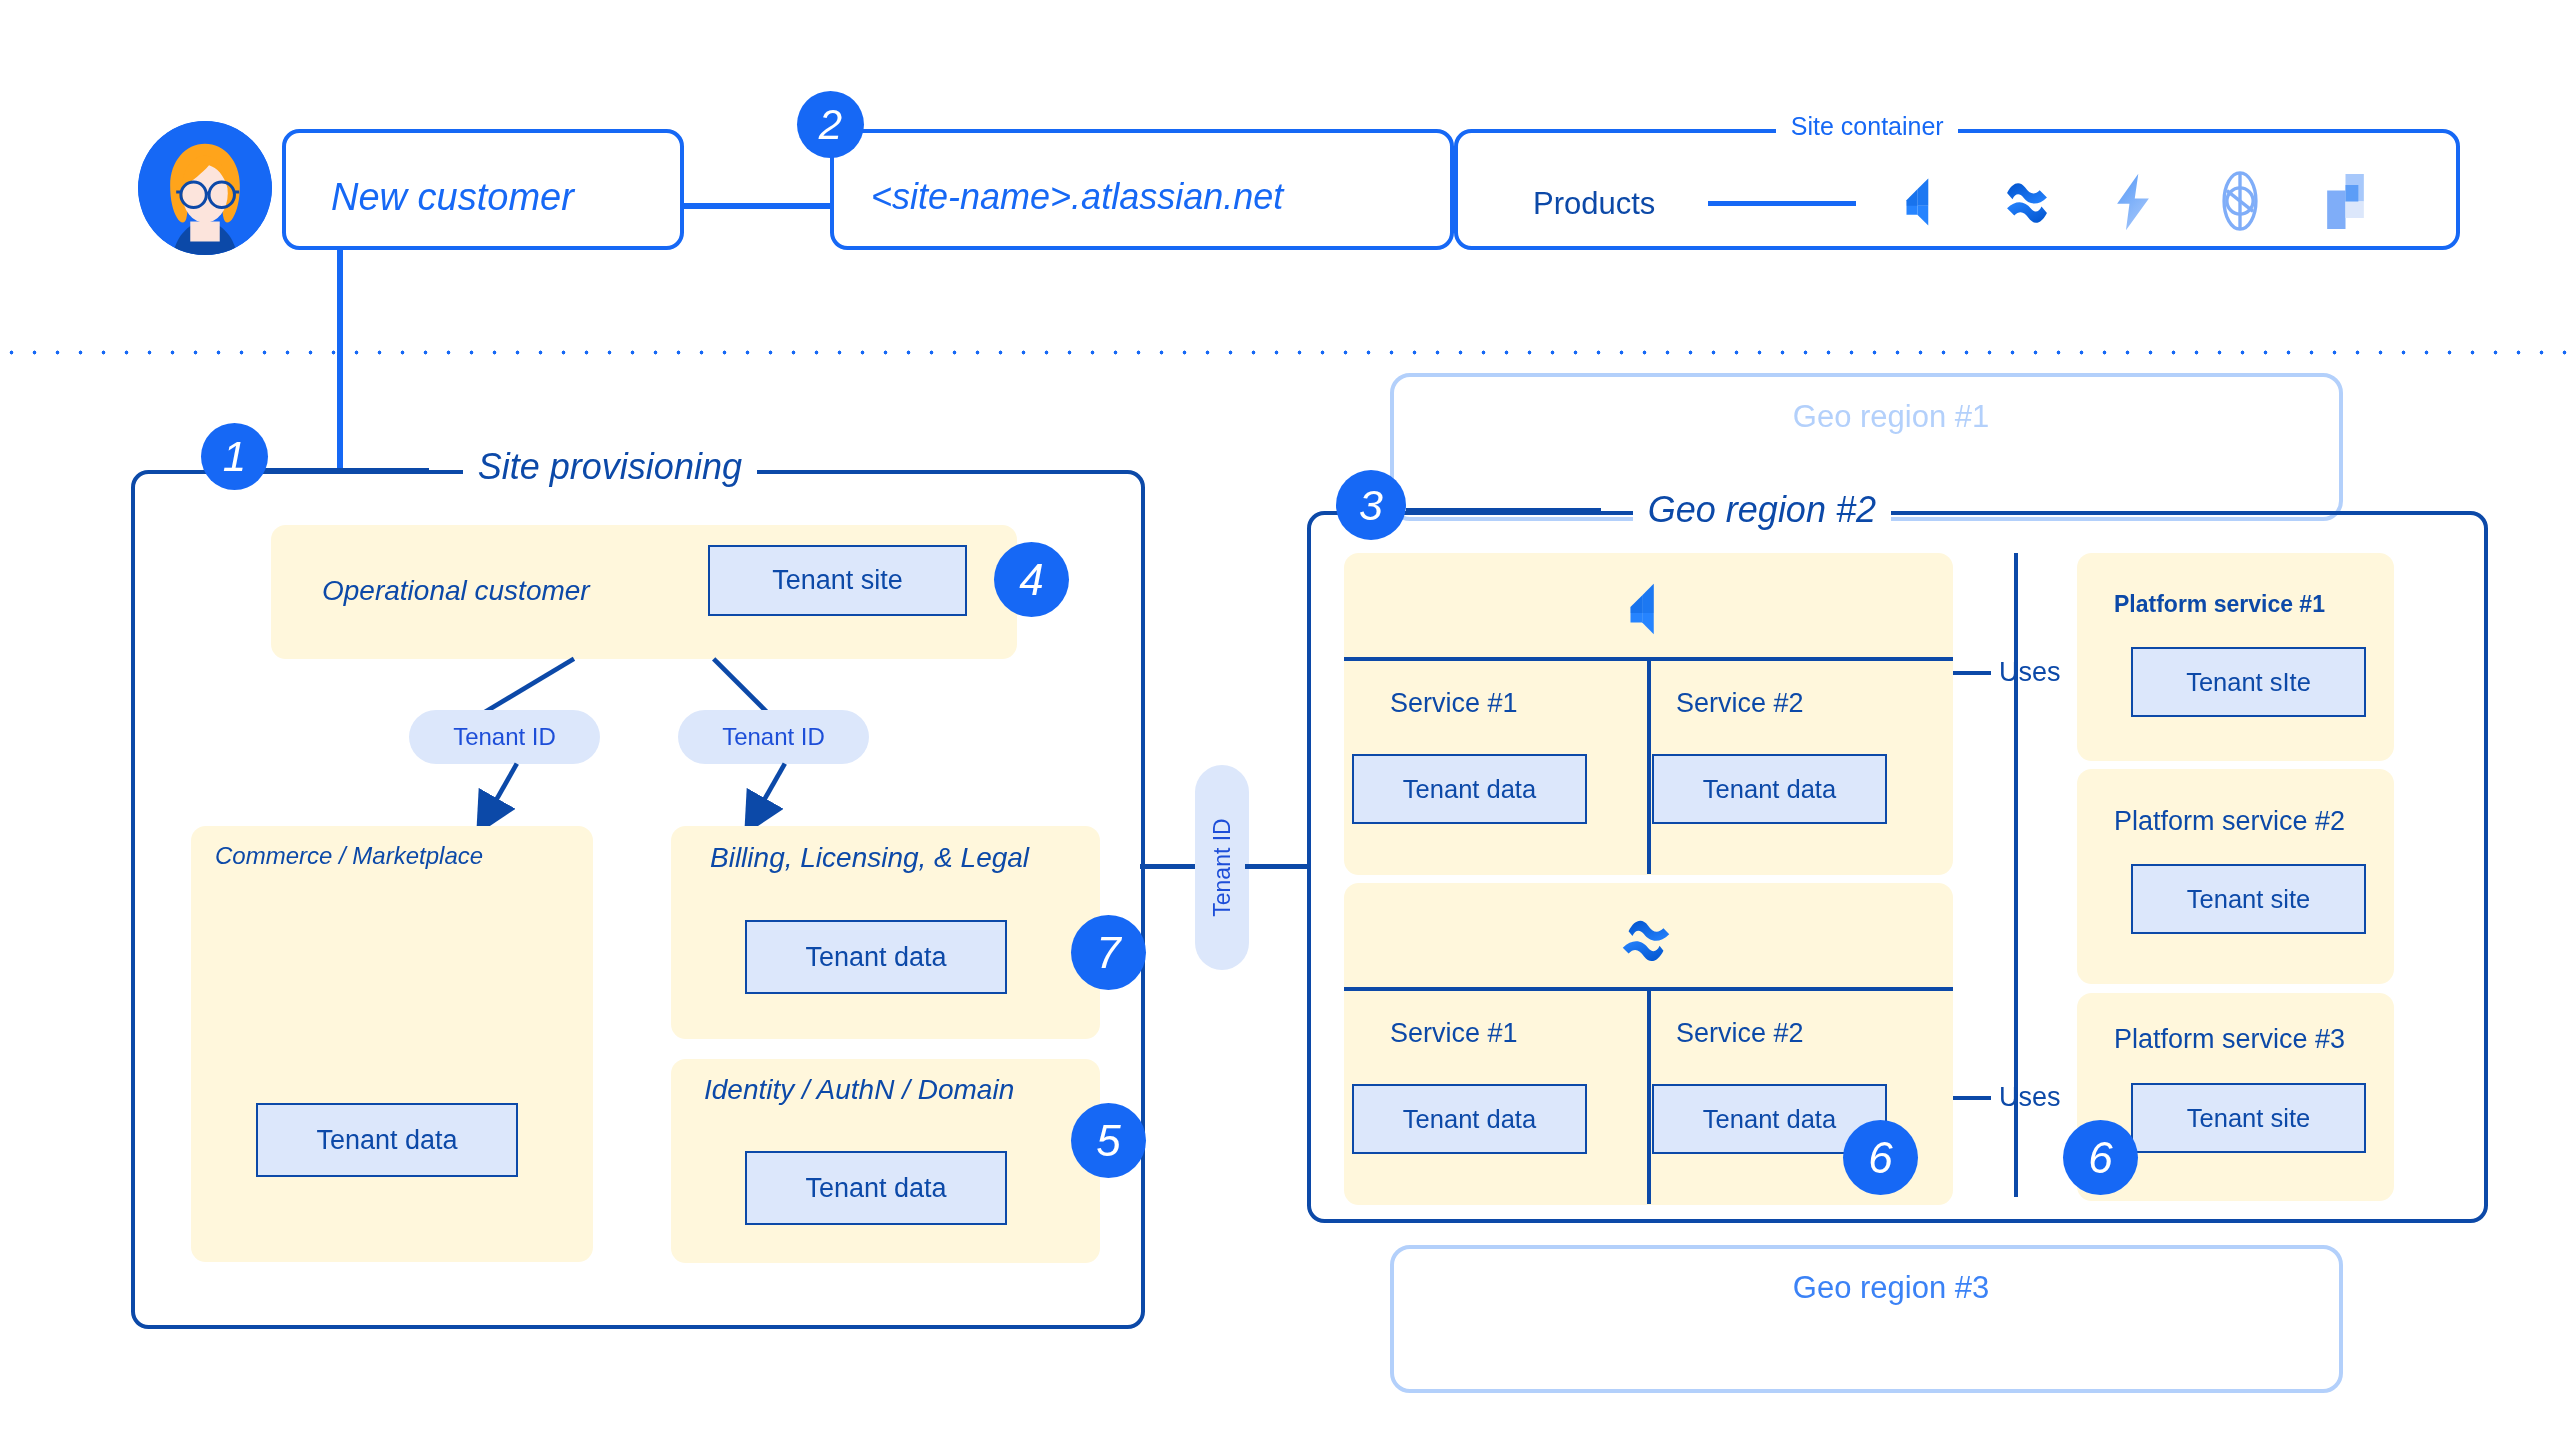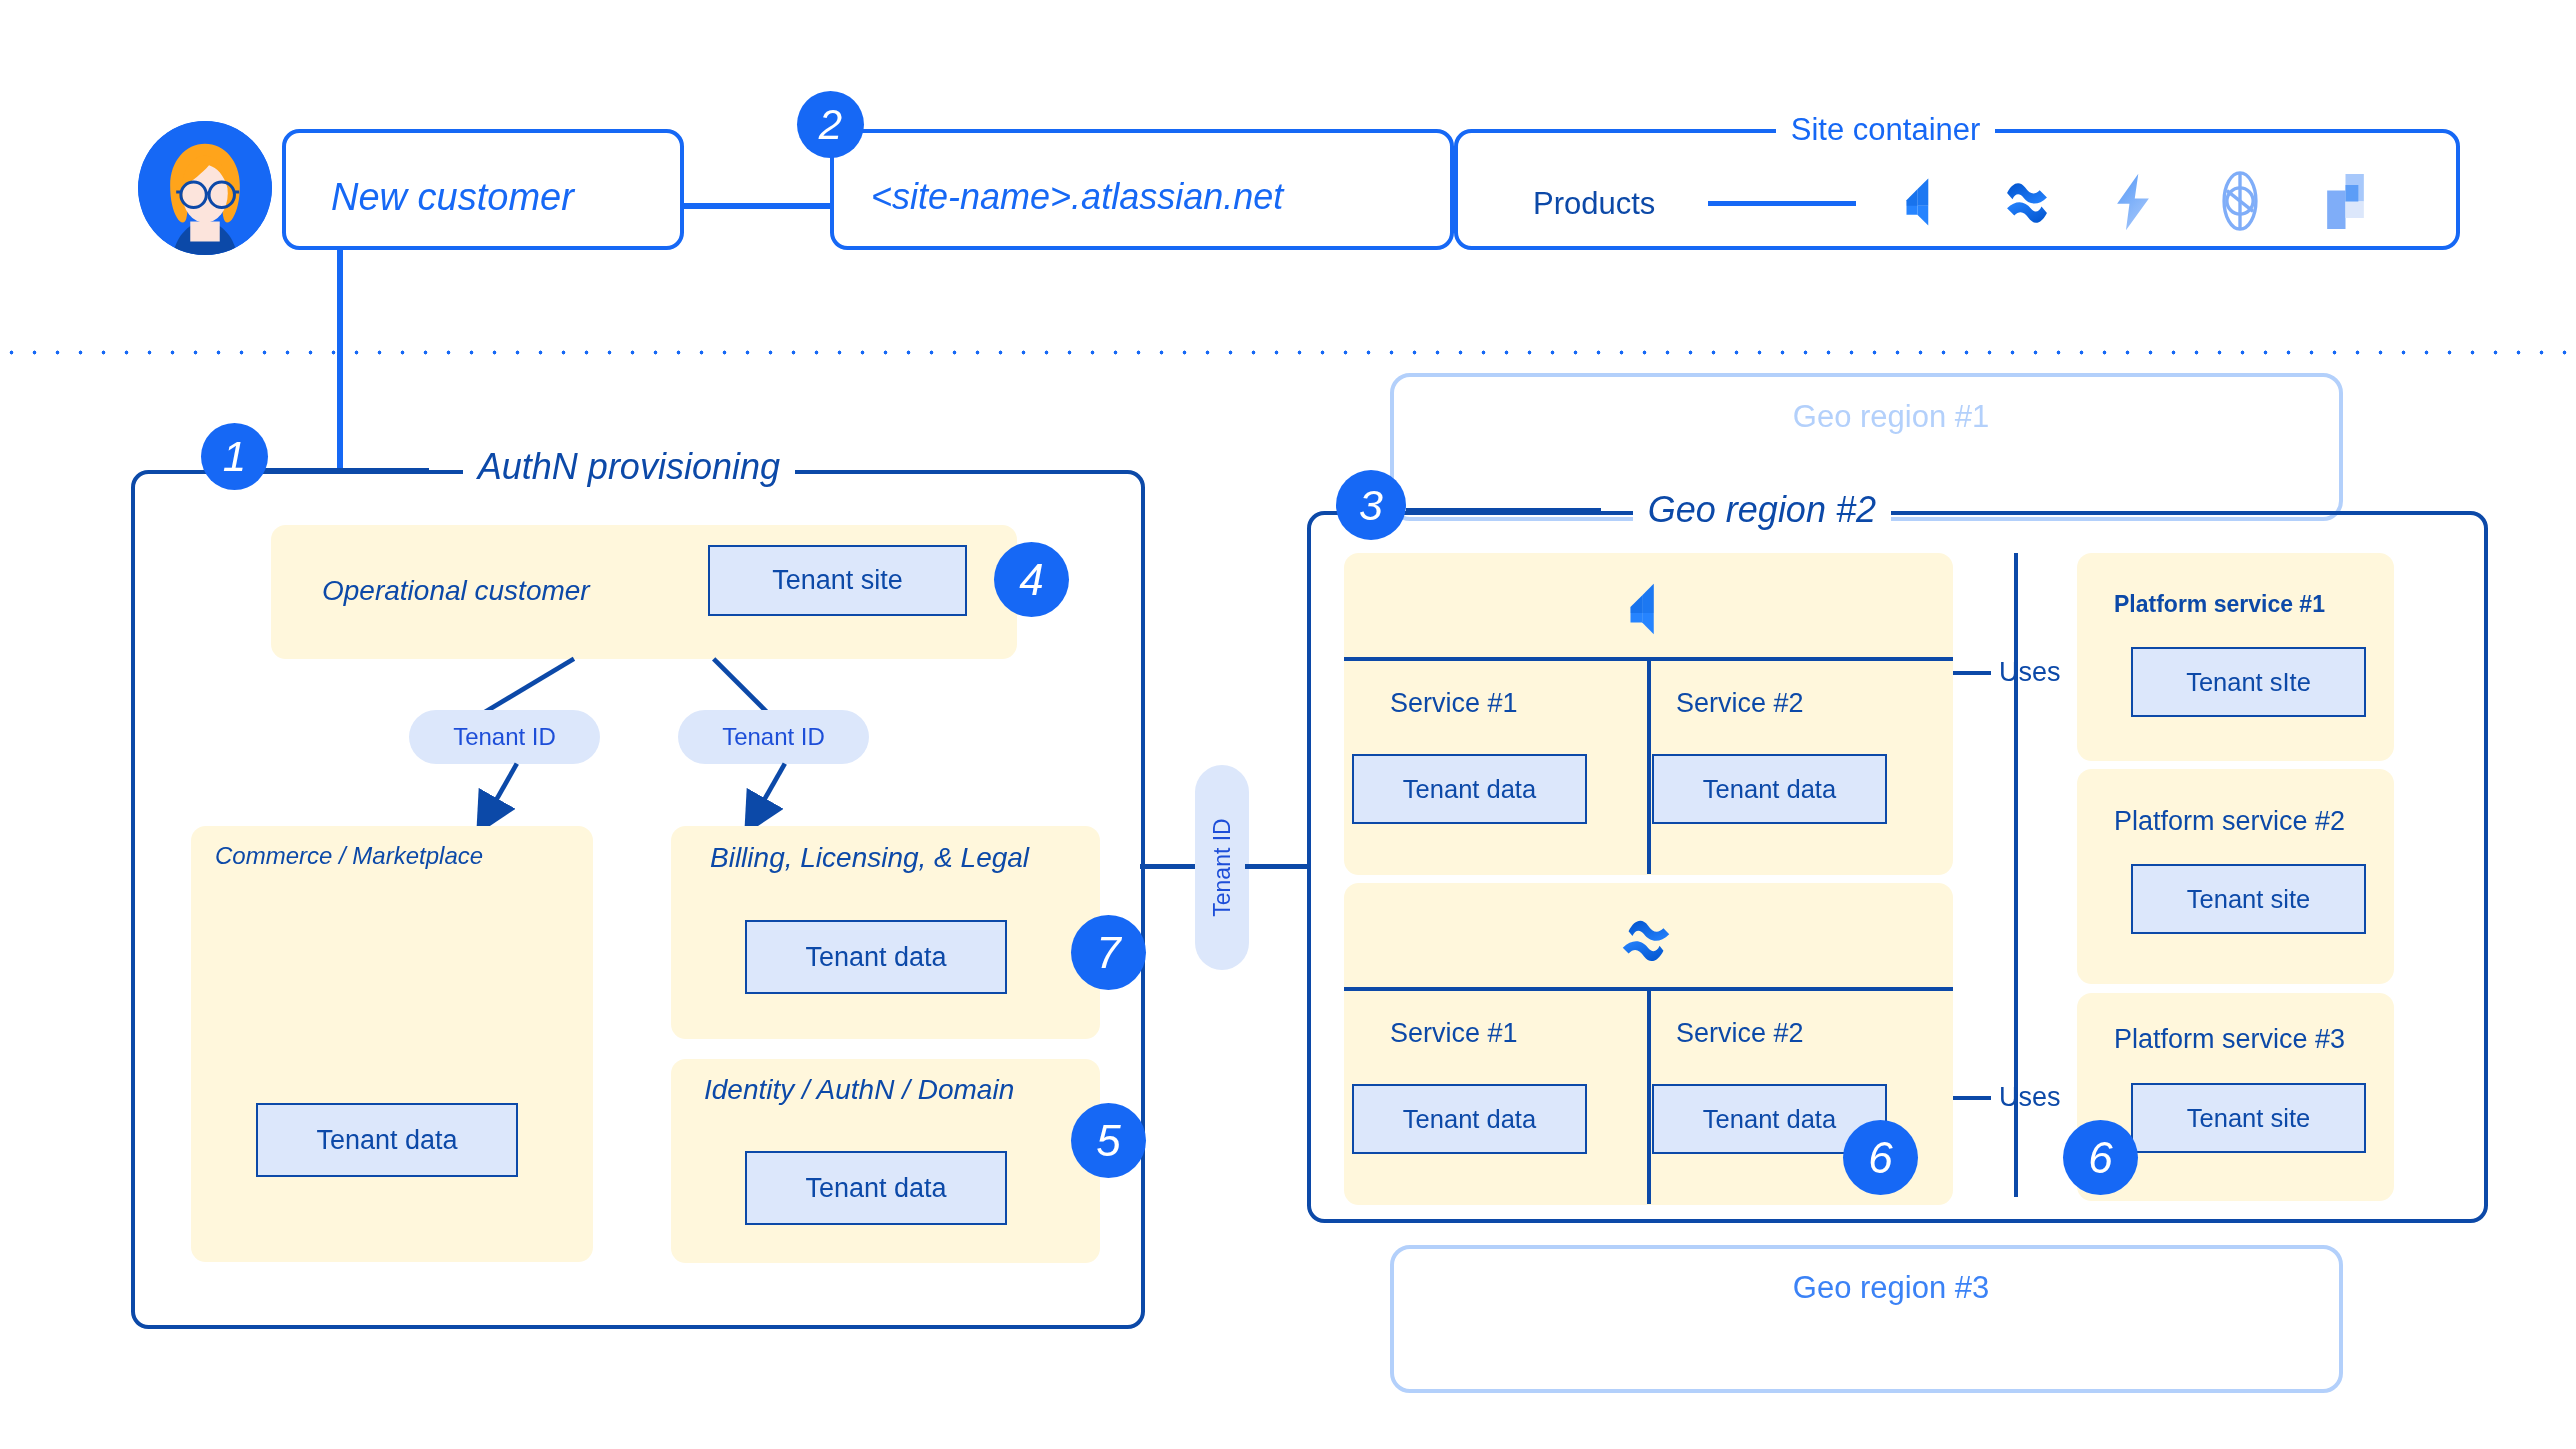--- a/index.html
+++ b/index.html
@@ -159,21 +159,21 @@
   <div class="bigitalic brandblue" style="left:331px;top:178px;font-size:38px;">New customer</div>
 
   <div class="ln" style="left:683px;top:203px;width:149px;height:6px;"></div>
 
   <div class="panel panel-lightblue" style="left:830px;top:129px;width:624px;height:121px;"></div>
   <div class="bigitalic brandblue" style="left:871px;top:179px;font-size:36px;">&lt;site-name&gt;.atlassian.net</div>
 
   <div class="badge" style="left:797px;top:91px;width:67px;height:67px;font-size:42px;">2</div>
 
   <div class="panel panel-lightblue" style="left:1454px;top:129px;width:1006px;height:121px;"></div>
-  <div class="panel-label brandblue" style="left:1776px;top:114px;font-size:31px;">Site container</div>
+  <div class="panel-label brandblue" style="left:1776px;top:114px;font-size:25px;">Site container</div>
 
   <div class="plain-title brandblue" style="left:1533px;top:188px;font-size:31px;">Products</div>
   <div class="ln" style="left:1708px;top:201px;width:148px;height:4.7px;"></div>
 
   <div class="abs" style="left:1892px;top:173px;width:58px;height:58px;">
     <svg width="58" height="58" viewBox="0 0 64 64">
       <path d="M40 6 L40 36 L28 36 L28 18 Z" fill="#2684FF"></path>
       <path d="M40 6 L40 36 L28 36 L28 18 Z" fill="#0052CC" opacity=".25"></path>
       <path d="M28 18 L28 46 L16 46 L16 30 Z" fill="#2684FF"></path>
       <path d="M40 36 L40 58 L28 46 L28 36 Z" fill="#2684FF"></path>
@@ -229,21 +229,21 @@
       <rect x="30" y="14" width="14" height="18" fill="#5C9DF7"></rect>
     </svg>
   </div>
 
   <div class="dotline" style="top:349px;"></div>
 
   <div class="ln" style="left:337px;top:246px;width:6px;height:228px;"></div>
 
   <div class="panel panel-navy" style="left:131px;top:470px;width:1014px;height:859px;"></div>
   <div class="ln-navy" style="left:255px;top:468px;width:174px;height:6px;"></div>
-  <div class="panel-label navy bigitalic" style="left:463px;top:449px;font-size:36px;">AuthN provisioning</div>
+  <div class="panel-label navy bigitalic" style="left:463px;top:449px;font-size:36px;">Site provisioning</div>
 
   <div class="badge" style="left:201px;top:423px;width:67px;height:67px;font-size:42px;">1</div>
 
   <div class="ycard" style="left:271px;top:525px;width:746px;height:134px;"></div>
   <div class="ycard-title" style="left:322px;top:577px;font-size:28px;">Operational customer</div>
   <div class="dbox" style="left:708px;top:545px;width:259px;height:71px;font-size:27px;">Tenant site</div>
   <div class="badge" style="left:994px;top:542px;width:75px;height:75px;font-size:44px;">4</div>
 
   <svg class="abs" style="left:470px;top:656px;" width="114" height="62" viewBox="0 0 170 92">
     <path d="M155 4 L18 86" stroke="#0C49A8" stroke-width="7" fill="none"></path>

